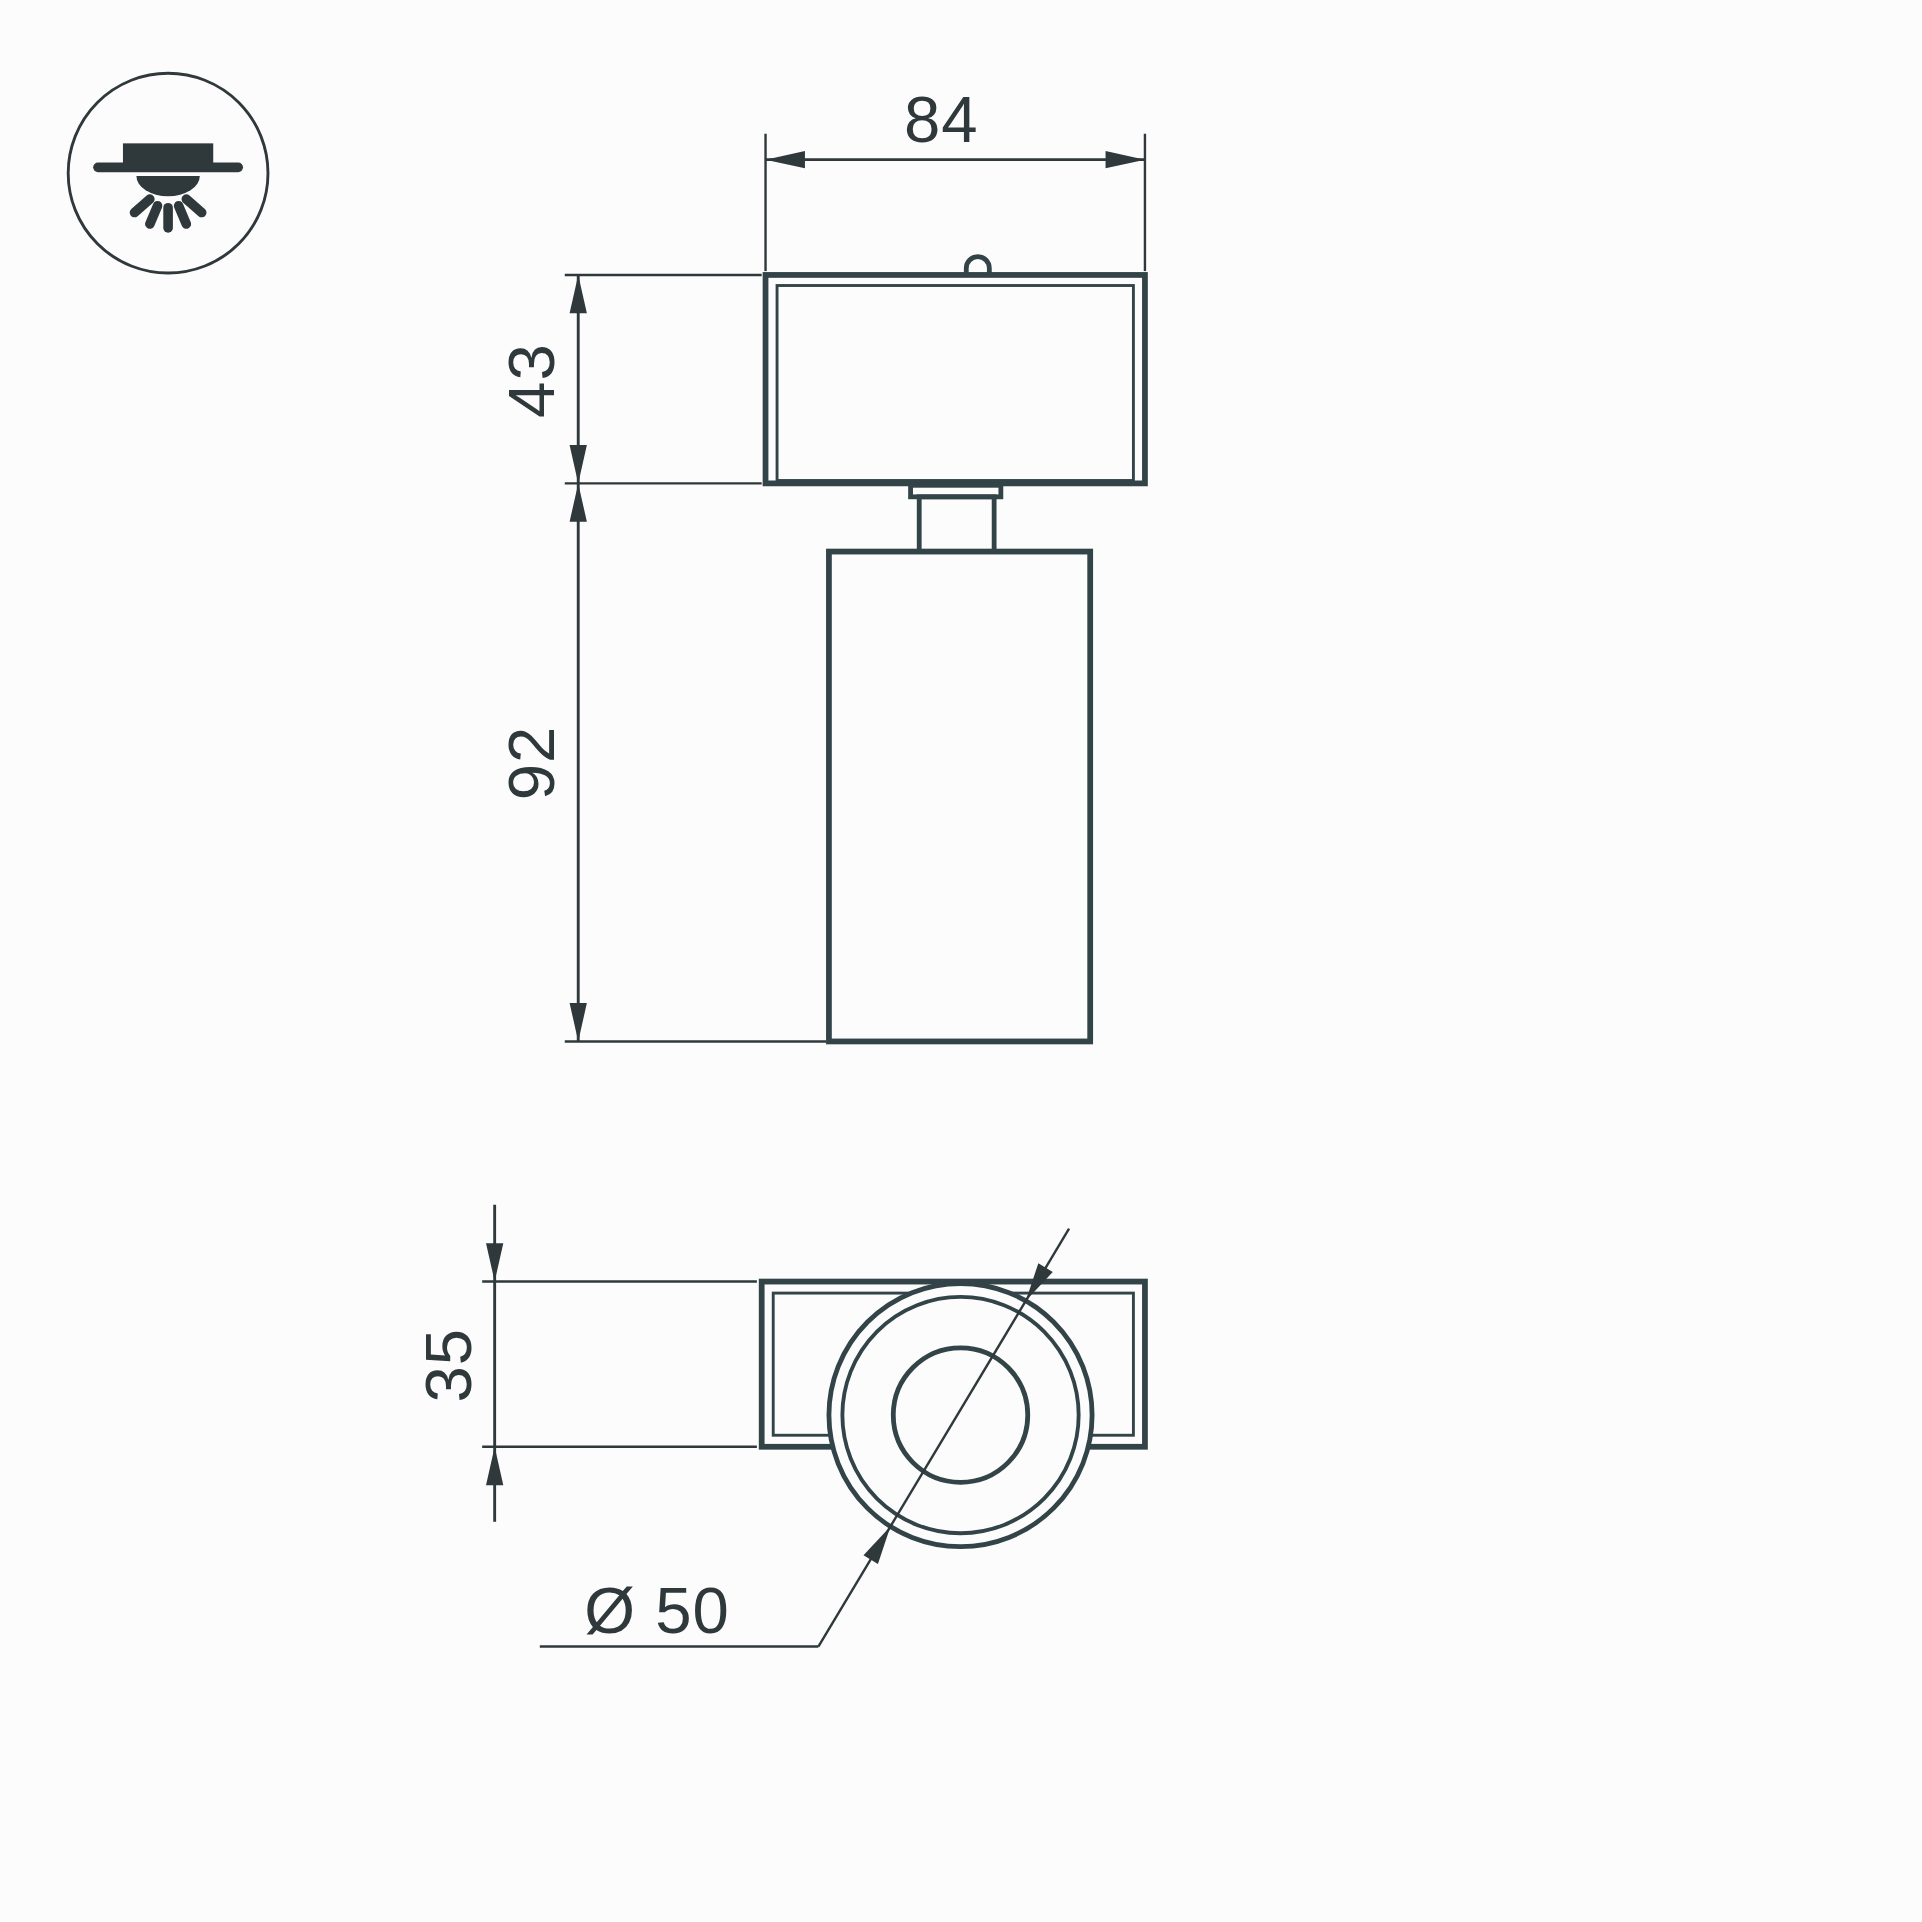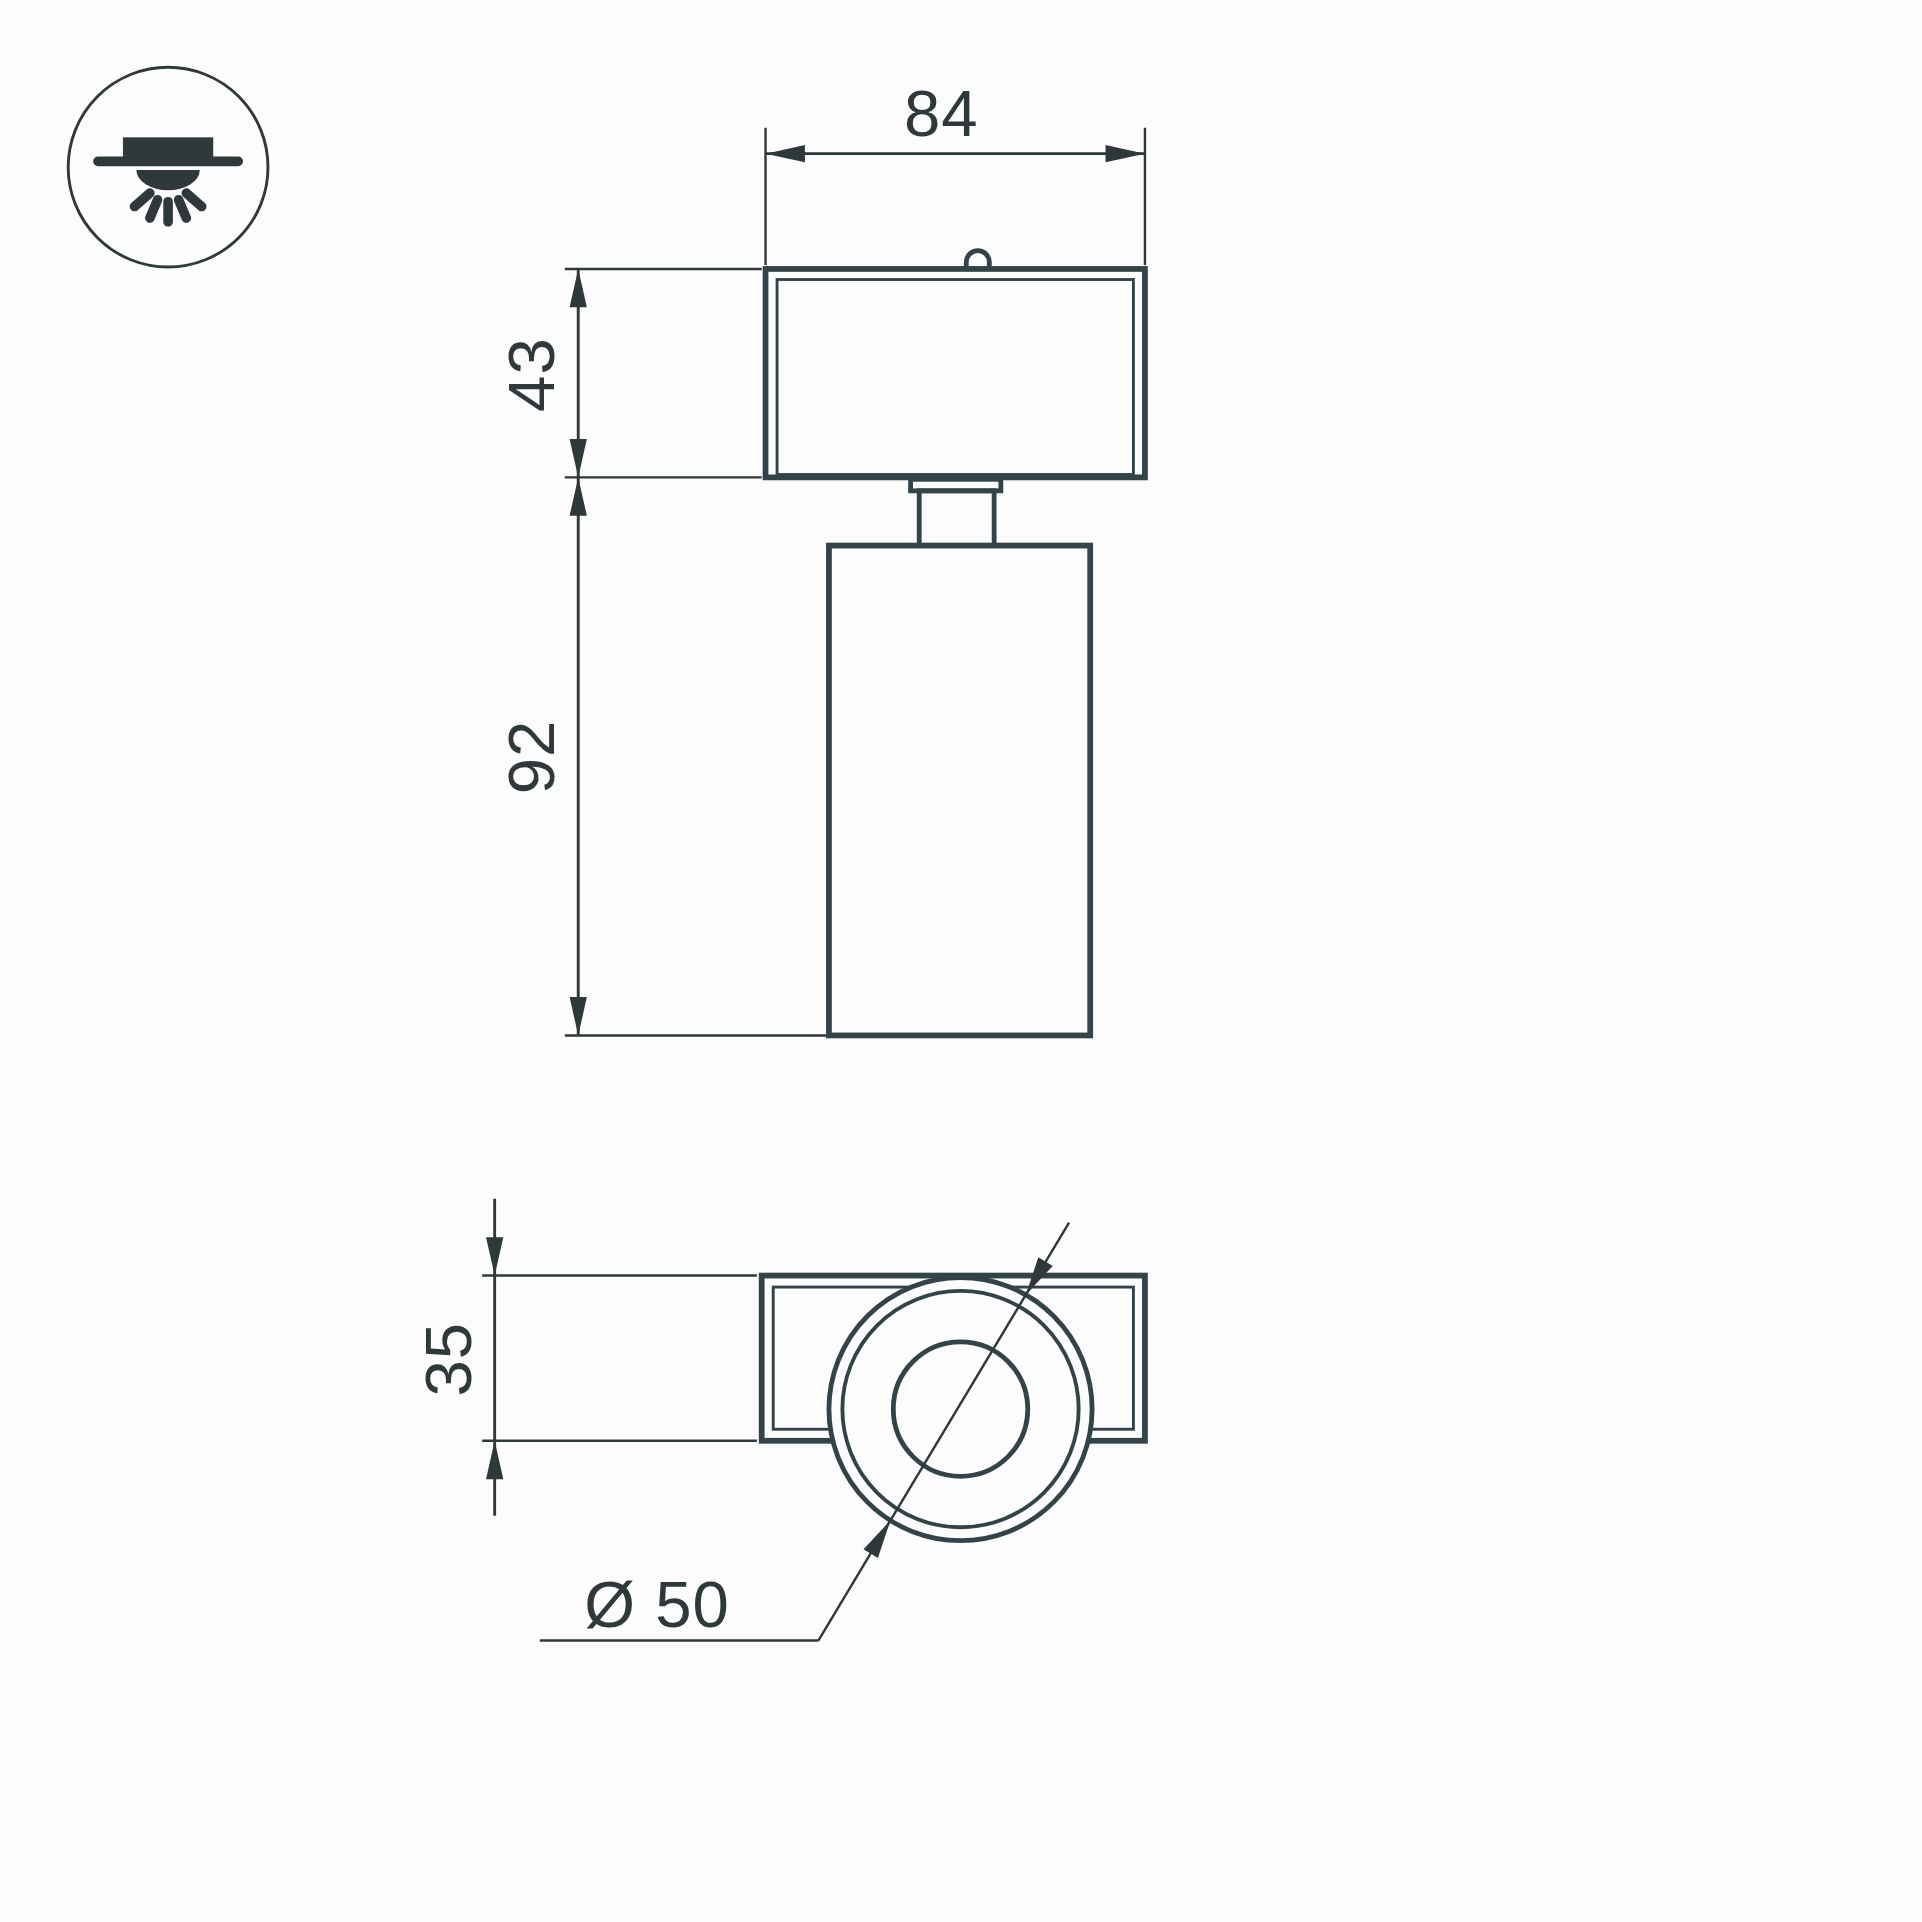--- a/index.html
+++ b/index.html
@@ -1,21 +1,21 @@
 <!DOCTYPE html>
 <html style="--outline: #334449; --dimension: #2f383b; --background: #fcfcfc;"><head>
 <meta charset="utf-8">
 <style>
   :root{
     --outline:#334449;
     --dimension:#2f383b;
     --background:#fcfcfc;
   }
   html,body{margin:0;padding:0;background:var(--background);}
-  .page{width:1922px;height:1836px;background:var(--background);}
+  .page{width:1922px;height:1836px;background:var(--background);margin-top:6px;}
   svg{display:block;}
   .fix{stroke:var(--outline);fill:none;}
   .fix-thick{stroke-width:6;}
   .fix-mid{stroke-width:5;}
   .fix-thin{stroke-width:3;}
   .dim{stroke:var(--dimension);fill:none;stroke-width:3;}
   .dim-ext{stroke:var(--dimension);fill:none;stroke-width:2.5;}
   .arrow{fill:var(--dimension);stroke:none;}
   .icon-fill{fill:var(--dimension);stroke:none;}
   .icon-stroke{stroke:var(--dimension);fill:none;}

